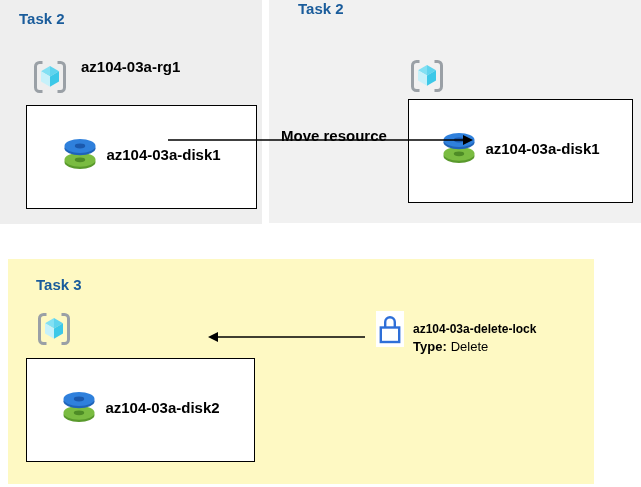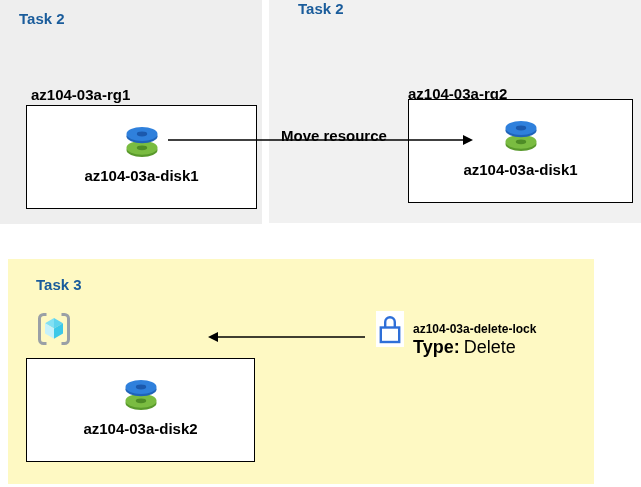--- a/index.html
+++ b/index.html
@@ -8,39 +8,39 @@
     font-family:"Liberation Sans","DejaVu Sans",sans-serif;
   }
   .panel{position:absolute;}
   .panel.task1{left:0;top:0;width:262px;height:224px;background:#eeeeee;}
   .panel.task2{left:269px;top:0;width:372px;height:223px;background:#f1f1f1;}
   .panel.task3{left:8px;top:259px;width:586px;height:225px;background:#fef9c3;}
   .task-label{
     position:absolute;font-size:15px;font-weight:700;color:#1a5c9b;white-space:nowrap;
   }
   .rg-row{
-    position:absolute;display:flex;align-items:flex-start;gap:28px;height:38px;white-space:nowrap;flex-direction:column;
+    position:absolute;display:flex;align-items:flex-start;gap:12px;height:38px;white-space:nowrap;
   }
   .entity-name{font-size:15px;font-weight:700;color:#000;white-space:nowrap;}
   .resource-box{
     position:absolute;background:#ffffff;border:1.5px solid #000;
-    display:flex;flex-direction:column;align-items:center;justify-content:center;
+    display:flex;flex-direction:row;align-items:center;justify-content:center;
     gap:8px;padding-bottom:6px;box-sizing:border-box;
   }
   .arrow-svg{position:absolute;display:block;}
   .move-label{
     position:absolute;left:281px;top:116px;font-size:15px;font-weight:700;color:#000;white-space:nowrap;margin-top:11px;
   }
   .lock-tile{
     position:absolute;left:368px;top:52px;width:28px;height:36px;background:#ffffff;
     display:flex;align-items:center;justify-content:center;
   }
   .lock-text{position:absolute;left:405px;top:61px;line-height:18px;white-space:nowrap;}
   .lock-text .line1{font-size:12px;font-weight:700;color:#000;}
-  .lock-text .line2{font-size:18px;color:#000;}
+  .lock-text .line2{font-size:13px;color:#000;}
   .lock-text .line2 .t-label{font-weight:700;}
   .lock-text .line2 .t-value{font-weight:400;margin-left:4px;}
   svg{display:block;}
 </style>
 </head>
 <body>
 
 <div class="stage">
 
   <section class="panel task1">
@@ -76,21 +76,20 @@
 
     <div class="rg-row" style="left:139px;top:57px">
       <svg width="38" height="38" viewBox="0 0 38 38">
         <path d="M11.5 4.5 H8.5 a4 4 0 0 0 -4 4 V29.5 a4 4 0 0 0 4 4 H11.5" fill="none" stroke="#9aa0a6" stroke-width="3"></path>
         <path d="M26.5 4.5 H29.5 a4 4 0 0 1 4 4 V29.5 a4 4 0 0 1 -4 4 H26.5" fill="none" stroke="#9aa0a6" stroke-width="3"></path>
         <polygon points="19,8 10,13.2 19,18.4" fill="#82e0f3"></polygon>
         <polygon points="19,8 28,13.2 19,18.4" fill="#5fd4ee"></polygon>
         <polygon points="10,13.2 19,18.4 19,28.8 10,23.6" fill="#c6f1fa"></polygon>
         <polygon points="28,13.2 19,18.4 19,28.8 28,23.6" fill="#3cc8e8"></polygon>
       </svg>
-      <span class="entity-name">az104-03a-rg2</span>
     </div>
 
     <div class="resource-box" style="left:139px;top:99px;width:225px;height:104px">
       <svg width="36" height="34" viewBox="0 0 36 34">
         <ellipse cx="18" cy="25" rx="15.5" ry="7" fill="#59992c"></ellipse>
         <ellipse cx="18" cy="22.8" rx="15.5" ry="7" fill="#7abc41"></ellipse>
         <ellipse cx="18" cy="22.8" rx="5.2" ry="2.4" fill="#4e8c26"></ellipse>
         <ellipse cx="18" cy="11.2" rx="15.5" ry="7" fill="#1f63b8"></ellipse>
         <ellipse cx="18" cy="9" rx="15.5" ry="7" fill="#2f80dc"></ellipse>
         <ellipse cx="18" cy="9" rx="5.2" ry="2.4" fill="#1b59ad"></ellipse>

